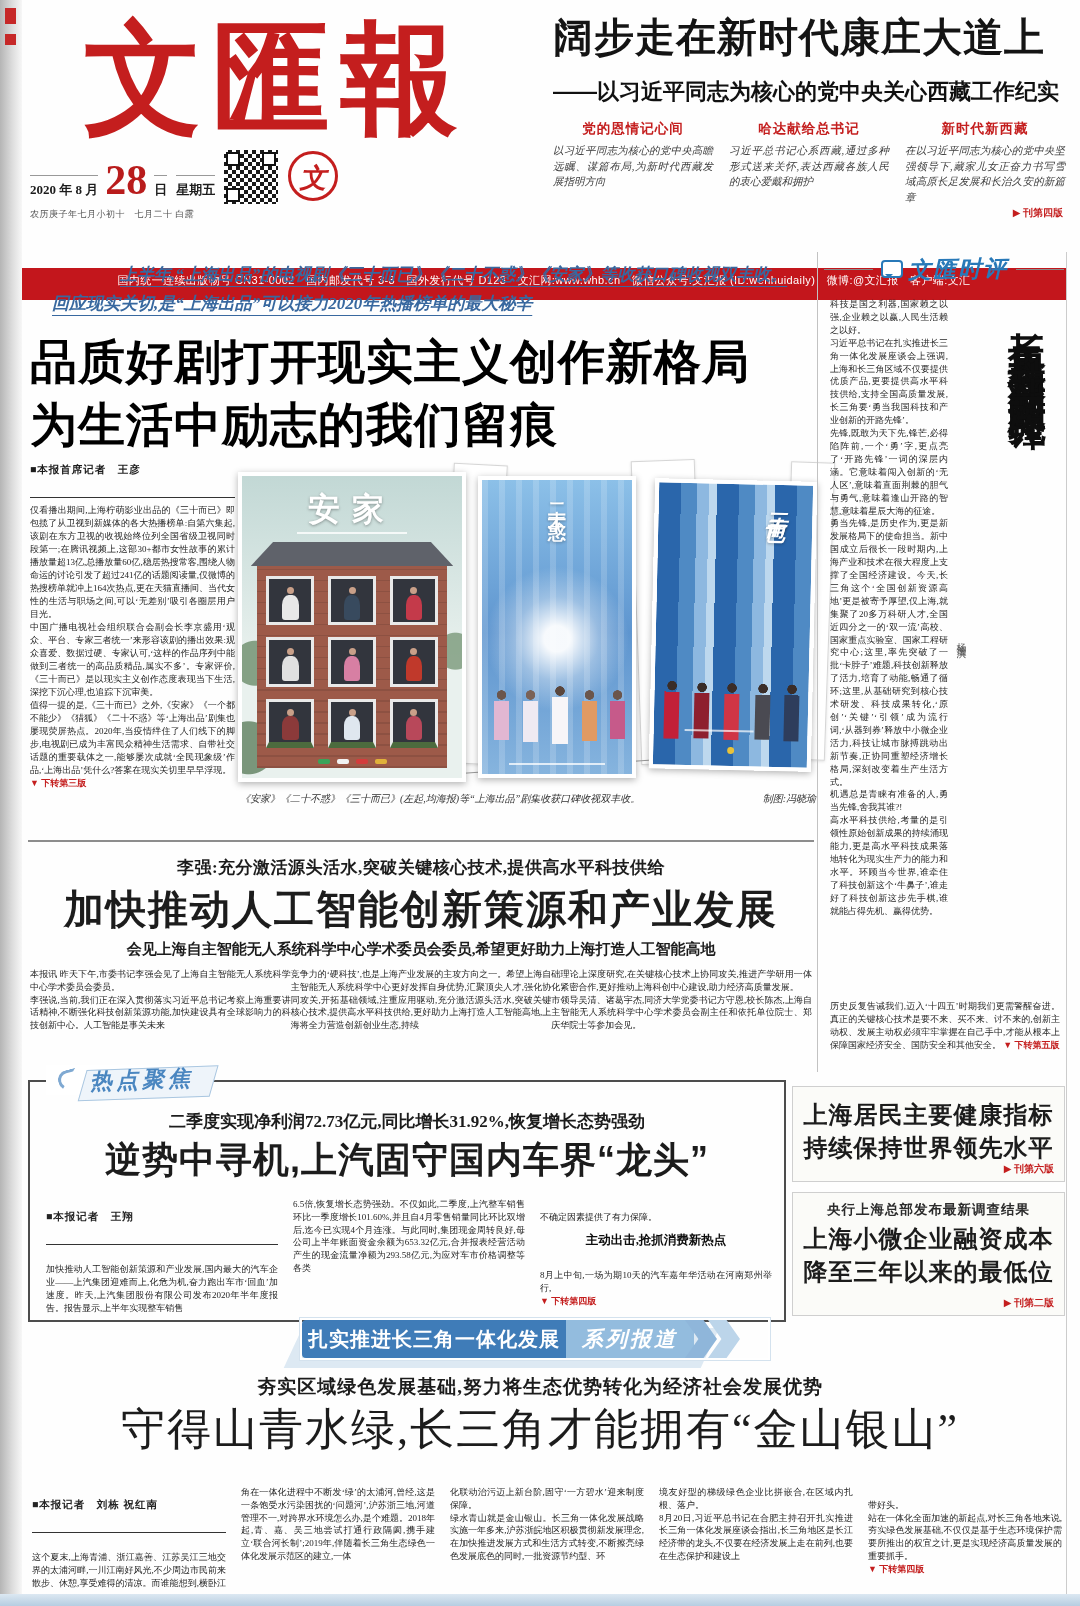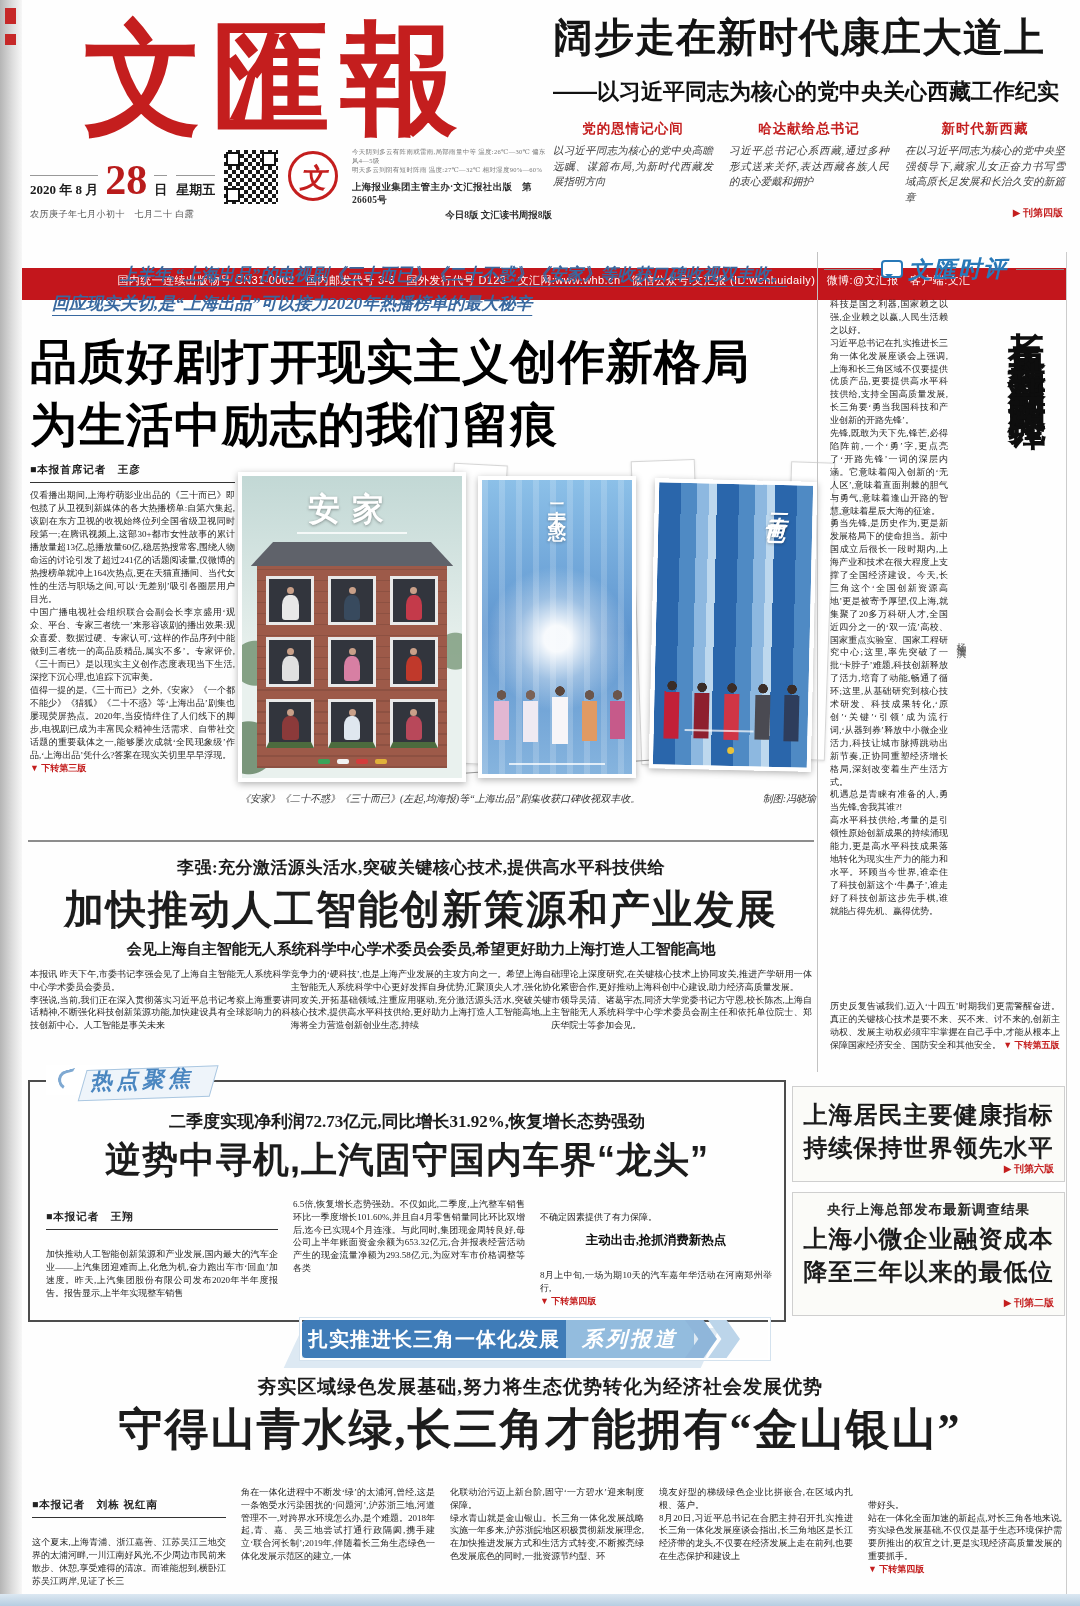--- a/index.html
+++ b/index.html
@@ -46,21 +46,21 @@
   .issue-bar{left:22px;top:224px;width:1044px;height:32px;background:#c3161c;color:#fff;
              font-family:"Liberation Sans","DejaVu Sans",sans-serif;font-size:11px;line-height:24px;
              text-align:center;letter-spacing:.4px;margin-top:44px;}
   
   .lede{left:52px;top:260px;width:748px;font-size:17px;line-height:29px;font-weight:bold;font-style:italic;
         color:#38689f;text-indent:4em;text-decoration:underline;text-underline-offset:6px;text-decoration-thickness:1px;}
   .d-h1{left:30px;top:331px;width:785px;font-family:"Liberation Sans","DejaVu Sans",sans-serif;
         font-size:47px;font-weight:900;letter-spacing:1px;color:#000;white-space:nowrap;}
   .d-h2{left:30px;top:394px;width:785px;font-family:"Liberation Sans","DejaVu Sans",sans-serif;
         font-size:47px;font-weight:900;letter-spacing:1px;color:#000;white-space:nowrap;}
-  .byline{font-size:10.5px;font-weight:bold;border-bottom:1.5px solid #333;padding-bottom:5px;margin-bottom:6px;letter-spacing:1px;white-space:nowrap;}
+  .byline{font-size:10.5px;font-weight:bold;border-bottom:1.5px solid #333;padding-bottom:20px;margin-bottom:6px;letter-spacing:1px;white-space:nowrap;}
   .body-sm{font-size:9px;line-height:13px;color:#242424;text-align:justify;white-space:pre-line;}
   .d-col{left:30px;top:463px;width:205px;height:354px;overflow:hidden;}
   
   .posters{left:238px;top:468px;width:578px;height:320px;}
   .sheet{position:absolute;background:#fff;border:1px solid #d5d5d5;box-shadow:0 1px 3px rgba(0,0,0,.12);}
   .sh1{left:208px;top:-4px;width:52px;height:298px;transform:rotate(3deg);}
   .sh2{left:398px;top:-8px;width:62px;height:302px;transform:rotate(-2deg);}
   .sh3{left:548px;top:-6px;width:42px;height:296px;transform:rotate(2deg);}
   .swoosh{position:absolute;left:190px;top:296px;width:320px;border-top:1.5px solid #9a9a9a;transform:rotate(-4deg);}
   .poster{position:absolute;border:4px solid #fff;box-shadow:0 2px 7px rgba(0,0,0,.3);box-sizing:border-box;overflow:hidden;}
@@ -162,21 +162,21 @@
   .banner-main{position:absolute;inset:0;display:flex;z-index:1;border:2px solid #fff;box-shadow:0 0 0 1px #d4e2ee;}
   .b-left{flex:0 0 264px;background:#3f7cb8;color:#fff;display:flex;align-items:center;justify-content:center;
           font-family:"Liberation Sans","DejaVu Sans",sans-serif;font-size:20px;font-weight:700;letter-spacing:1px;
           border-radius:4px 0 0 4px;white-space:nowrap;}
   .b-right{flex:0 0 128px;background:#93bcde;color:#fff;display:flex;align-items:center;justify-content:center;
            font-size:21px;font-weight:700;font-style:italic;letter-spacing:3px;white-space:nowrap;}
   .chev{width:32px;height:100%;margin-left:-9px;
         clip-path:polygon(0 0,58% 0,100% 50%,58% 100%,0 100%,42% 50%);}
   .ch1{background:#8fb6da;} .ch2{background:#bcd5ea;}
   .eco-kicker{left:0;top:1374px;width:1080px;text-align:center;font-size:19px;font-weight:700;letter-spacing:1px;}
-  .eco-headline{left:0;top:1400px;width:1080px;text-align:center;font-size:44px;font-weight:700;letter-spacing:2px;white-space:nowrap;}
+  .eco-headline{left:0;top:1400px;width:1080px;text-align:center;font-size:44px;font-weight:400;letter-spacing:2px;white-space:nowrap;}
   .eco-cols{left:32px;top:1486px;width:1030px;height:104px;display:flex;gap:15px;overflow:hidden;}
   .eco-col{flex:1;font-size:9px;line-height:12.8px;text-align:justify;white-space:pre-line;color:#242424;}
   .bottom-strip{left:0;top:1594px;width:1080px;height:12px;background:linear-gradient(#dce8f2,#b6cde1);}
 </style>
 </head>
 <body>
 
 <div class="page">
 
   <div class="abs scan-left"></div>
@@ -195,26 +195,20 @@
     <div class="lunar">农历庚子年七月小初十　七月二十 白露</div>
   </div>
 
   <div class="abs qr">
     <div class="finder f1"></div>
     <div class="finder f2"></div>
     <div class="finder f3"></div>
   </div>
   <div class="abs logo">文</div>
 
-  <div class="abs pubinfo">
-    <div class="weather">今天阴到多云有阵雨或雷雨,局部雨量中等 温度:26℃—30℃ 偏东风4—5级</div>
-    <div class="weather">明天多云到阴有短时阵雨 温度:27℃—32℃ 相对湿度90%—60%</div>
-    <div class="publine">上海报业集团主管主办·文汇报社出版　第26605号</div>
-    <div class="edline">今日8版 文汇读书周报8版</div>
-  </div>
 
   <div class="abs tibet">
     <div class="t-headline">阔步走在新时代康庄大道上</div>
     <div class="t-sub">——以习近平同志为核心的党中央关心西藏工作纪实</div>
     <div class="t-cols">
       <div class="t-col">
         <div class="t-head">党的恩情记心间</div>
         <div class="t-text">以习近平同志为核心的党中央高瞻远瞩、谋篇布局,为新时代西藏发展指明方向</div>
       </div>
       <div class="t-col">

